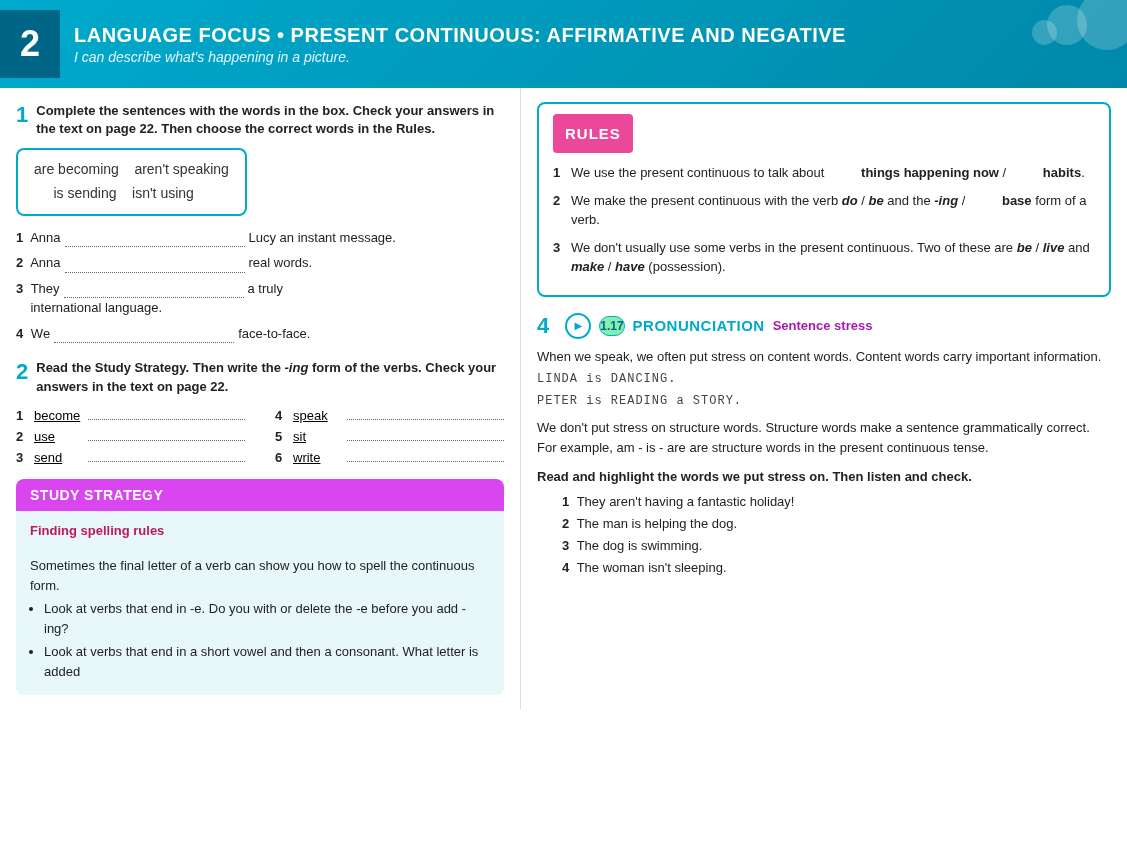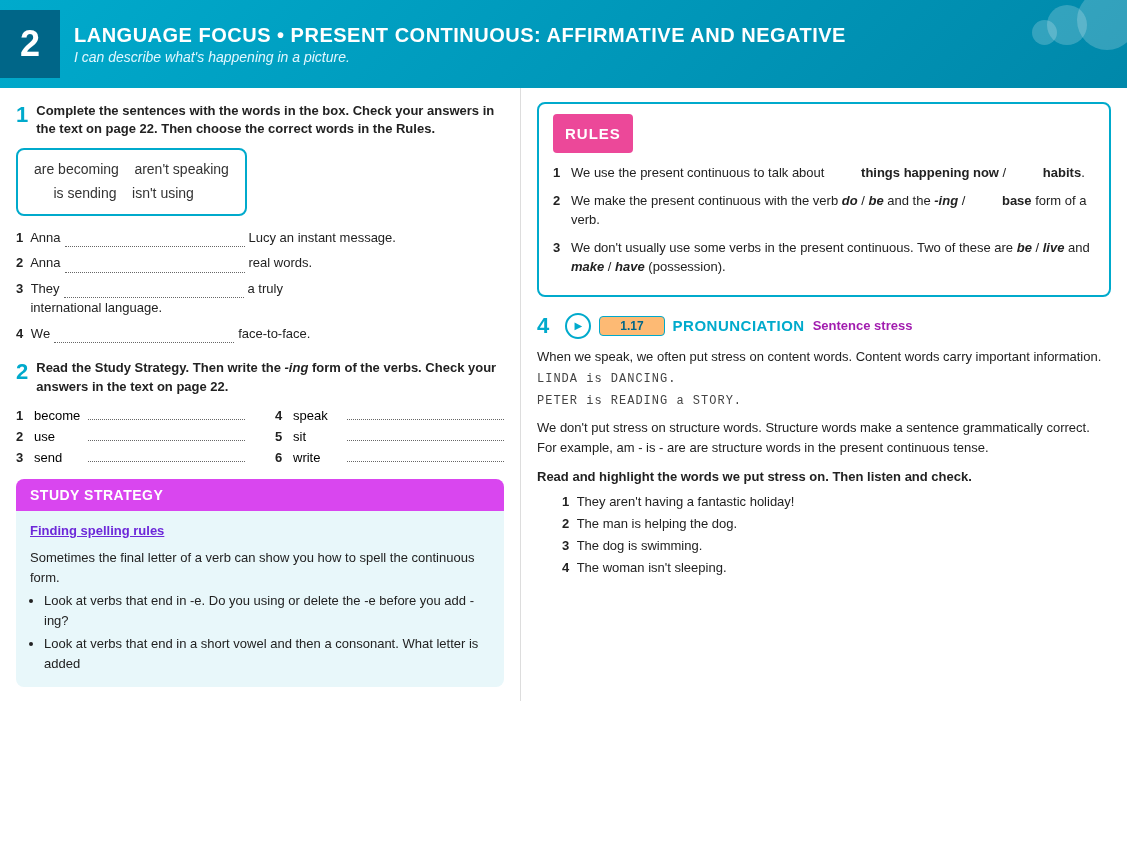--- a/index.html
+++ b/index.html
@@ -143,20 +143,21 @@
       align-items: baseline;
       gap: 4px;
     }
     .verb-grid .verb-num {
       font-weight: bold;
       color: #222;
       min-width: 14px;
     }
     .verb-name {
       min-width: 50px;
+      text-decoration: underline;
     }
     .verb-dotted {
       border-bottom: 1px dotted #666;
       flex: 1;
       min-width: 80px;
       height: 14px;
     }
 
     
     .study-strategy {
@@ -174,24 +175,23 @@
     }
     .study-strategy-body {
       background: #e8f7fa;
       padding: 10px 14px;
       border-radius: 0 0 8px 8px;
       font-size: 13px;
       color: #222;
       line-height: 1.5;
     }
     .study-strategy-body .finding-title {
-      color: #6d28d9;
-      font-weight: bold;
-      margin-bottom: 8px;
-      text-decoration: underline;
+      color: #be185d;
+      font-weight: bold;
+      margin-bottom: 16px;
     }
     .study-strategy-body ul {
       margin-left: 14px;
       margin-top: 4px;
     }
     .study-strategy-body ul li {
       margin-bottom: 4px;
     }
 
     
@@ -245,24 +245,24 @@
       border-radius: 50%;
       width: 26px;
       height: 26px;
       display: flex;
       align-items: center;
       justify-content: center;
       font-size: 10px;
       color: #00aacc;
     }
     .audio-label {
-      background: #fdba74;
+      background: #86efac;
       border: 1px solid #00aacc;
-      border-radius: 4px;
-      padding: 2px 20px;
+      border-radius: 10px;
+      padding: 2px 0;
       font-size: 12px;
       color: #006688;
       font-weight: bold;
     }
     .pronunciation-title {
       font-size: 15px;
       font-weight: bold;
       color: #00aacc;
       text-transform: uppercase;
       letter-spacing: 0.5px;
@@ -408,21 +408,21 @@
 
     
     <div>
       <div class="study-strategy">
         <span class="study-strategy-title">STUDY STRATEGY</span>
       </div>
       <div class="study-strategy-body">
         <div class="finding-title">Finding spelling rules</div>
         <p>Sometimes the final letter of a verb can show you how to spell the continuous form.</p>
         <ul>
-          <li>Look at verbs that end in -e. Do you using or delete the -e before you add -ing?</li>
+          <li>Look at verbs that end in -e. Do you with or delete the -e before you add -ing?</li>
           <li>Look at verbs that end in a short vowel and then a consonant. What letter is added</li>
         </ul>
       </div>
     </div>
 
   </div>
 
   <div class="right-col">
 
     <div class="rules-box">

